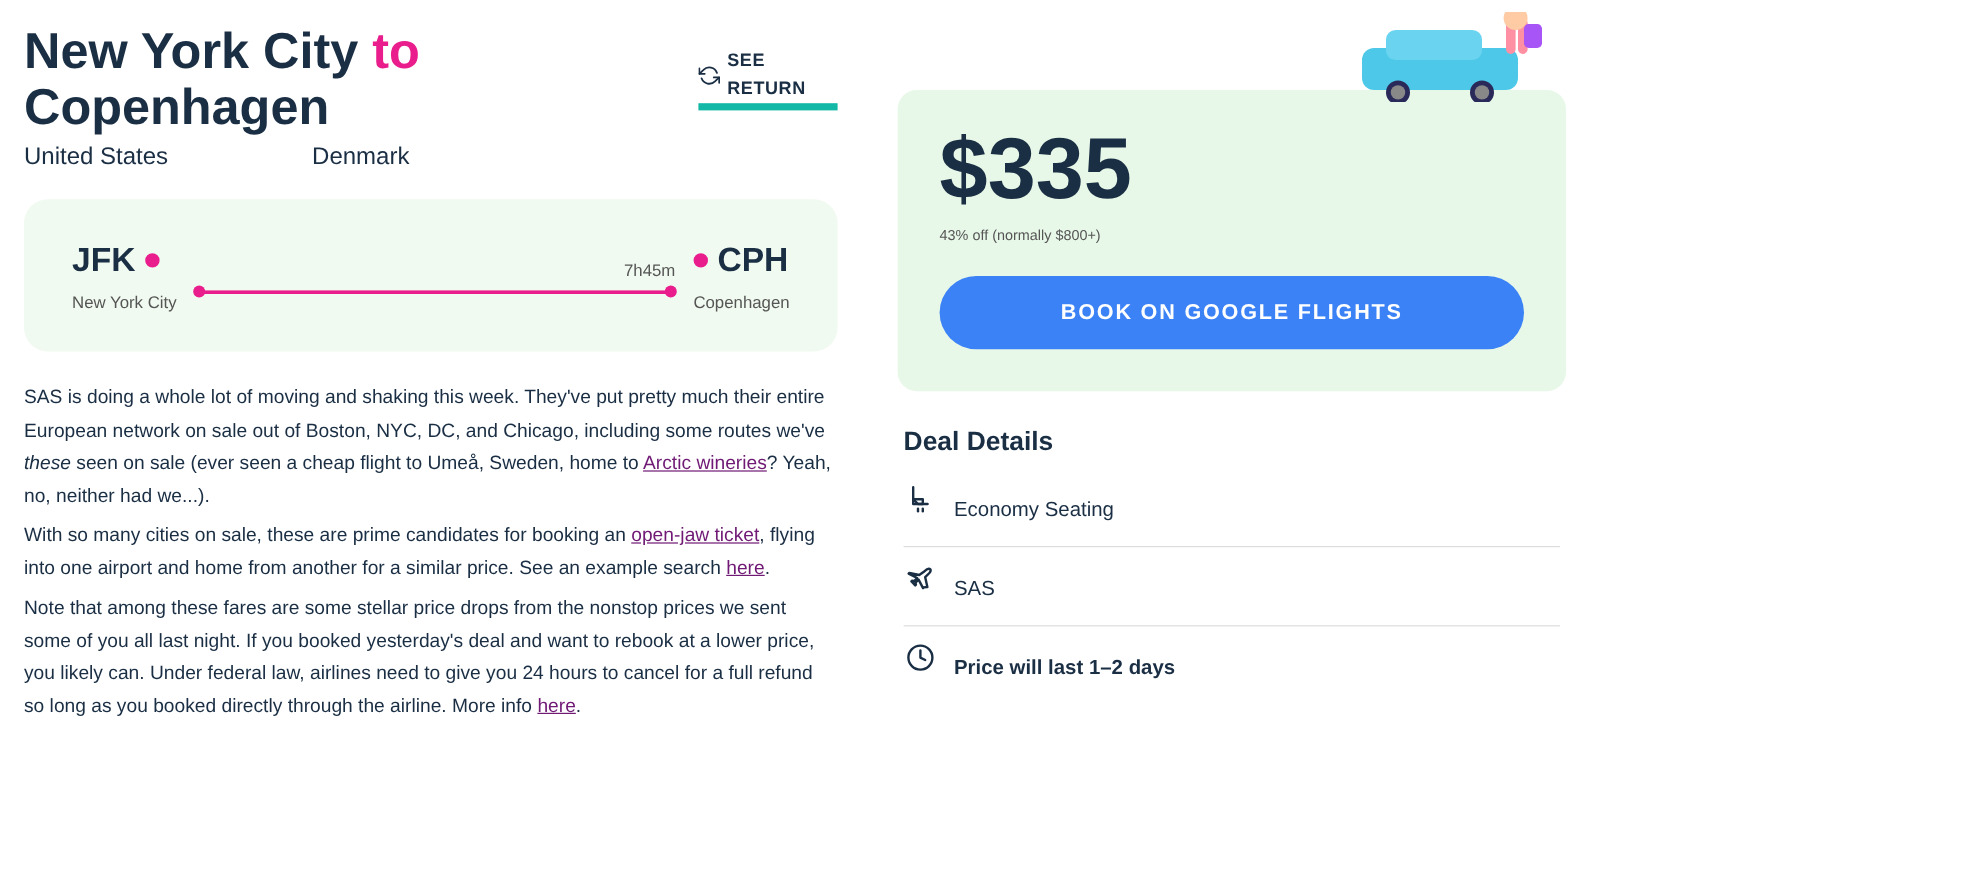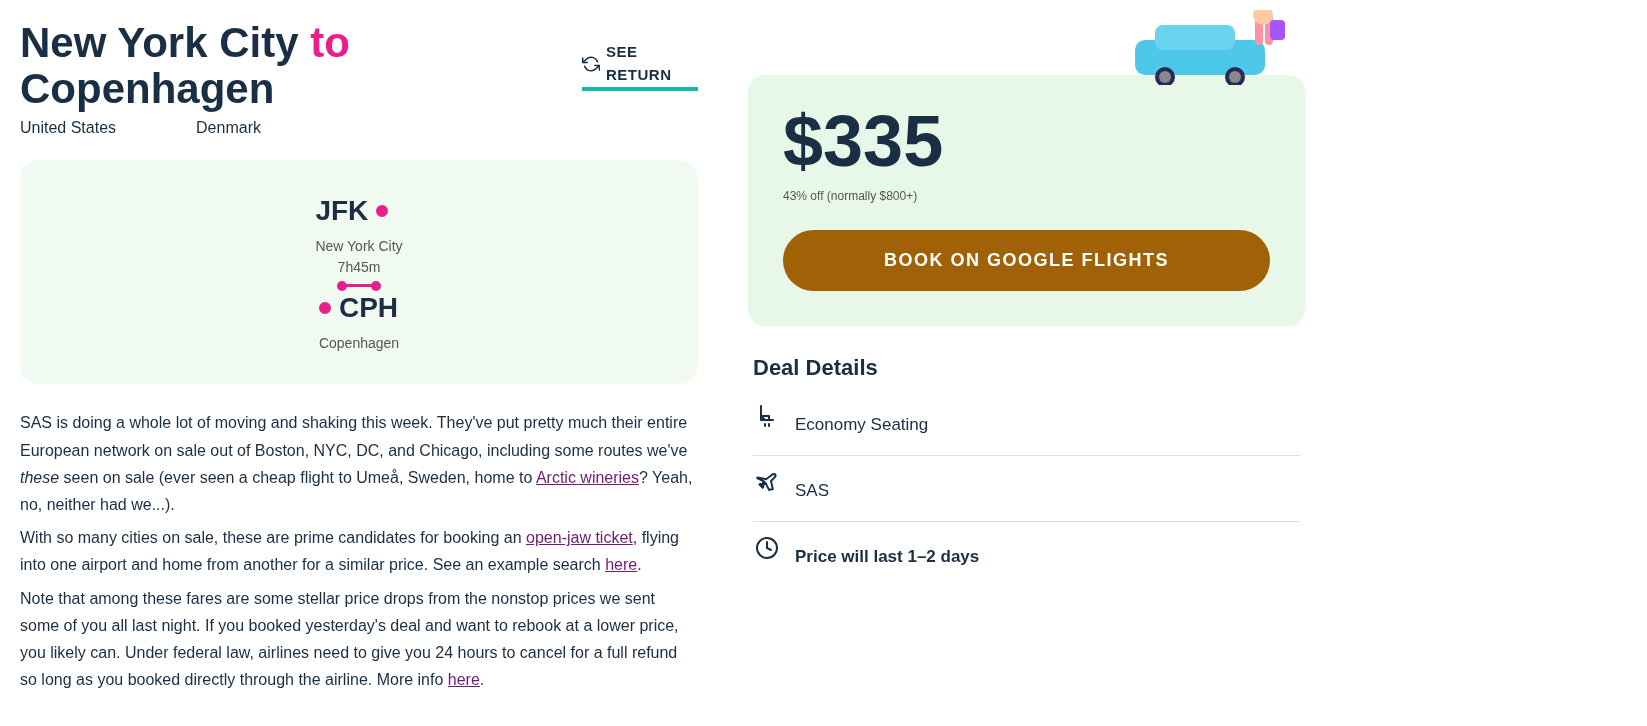--- a/index.html
+++ b/index.html
@@ -41,40 +41,39 @@
     }
     .see-return-link {
       display: flex;
       align-items: center;
       gap: 6px;
       color: #1a2e44;
       text-decoration: none;
       font-size: 15px;
       font-weight: 600;
       letter-spacing: 0.5px;
-      border-bottom: 4px solid #14b8a6;
+      border-bottom: 6px solid #14b8a6;
       padding-bottom: 1px;
     }
     .subtitle-row {
       display: flex;
-      gap: 80px;
-      font-size: 16px;
+      gap: 120px;
+      font-size: 20px;
       color: #1a2e44;
       margin-top: 4px;
     }
     .flight-route-card {
       background: #f0faf0;
       border-radius: 20px;
       padding: 30px 40px;
       margin: 20px 0 25px 0;
       display: flex;
       align-items: center;
       justify-content: space-between;
       max-width: 880px;
-      flex-direction: column;
     }
     .airport-info {
       text-align: left;
     }
     .airport-info.right {
       text-align: right;
     }
     .airport-code {
       font-size: 28px;
       font-weight: 700;
@@ -166,21 +165,21 @@
       margin-bottom: 10px;
     }
     .discount-text {
       font-size: 12px;
       color: #555;
       margin-bottom: 25px;
     }
     .book-button {
       display: block;
       width: 100%;
-      background: #a16207;
+      background: #3b82f6;
       color: #fff;
       border: none;
       border-radius: 50px;
       padding: 20px 30px;
       font-size: 18px;
       font-weight: 700;
       letter-spacing: 1.5px;
       text-transform: uppercase;
       cursor: pointer;
       text-align: center;

